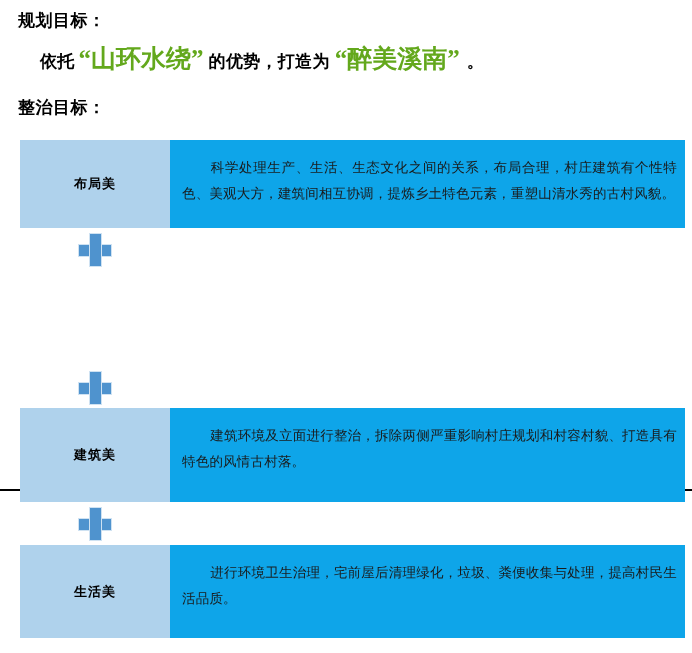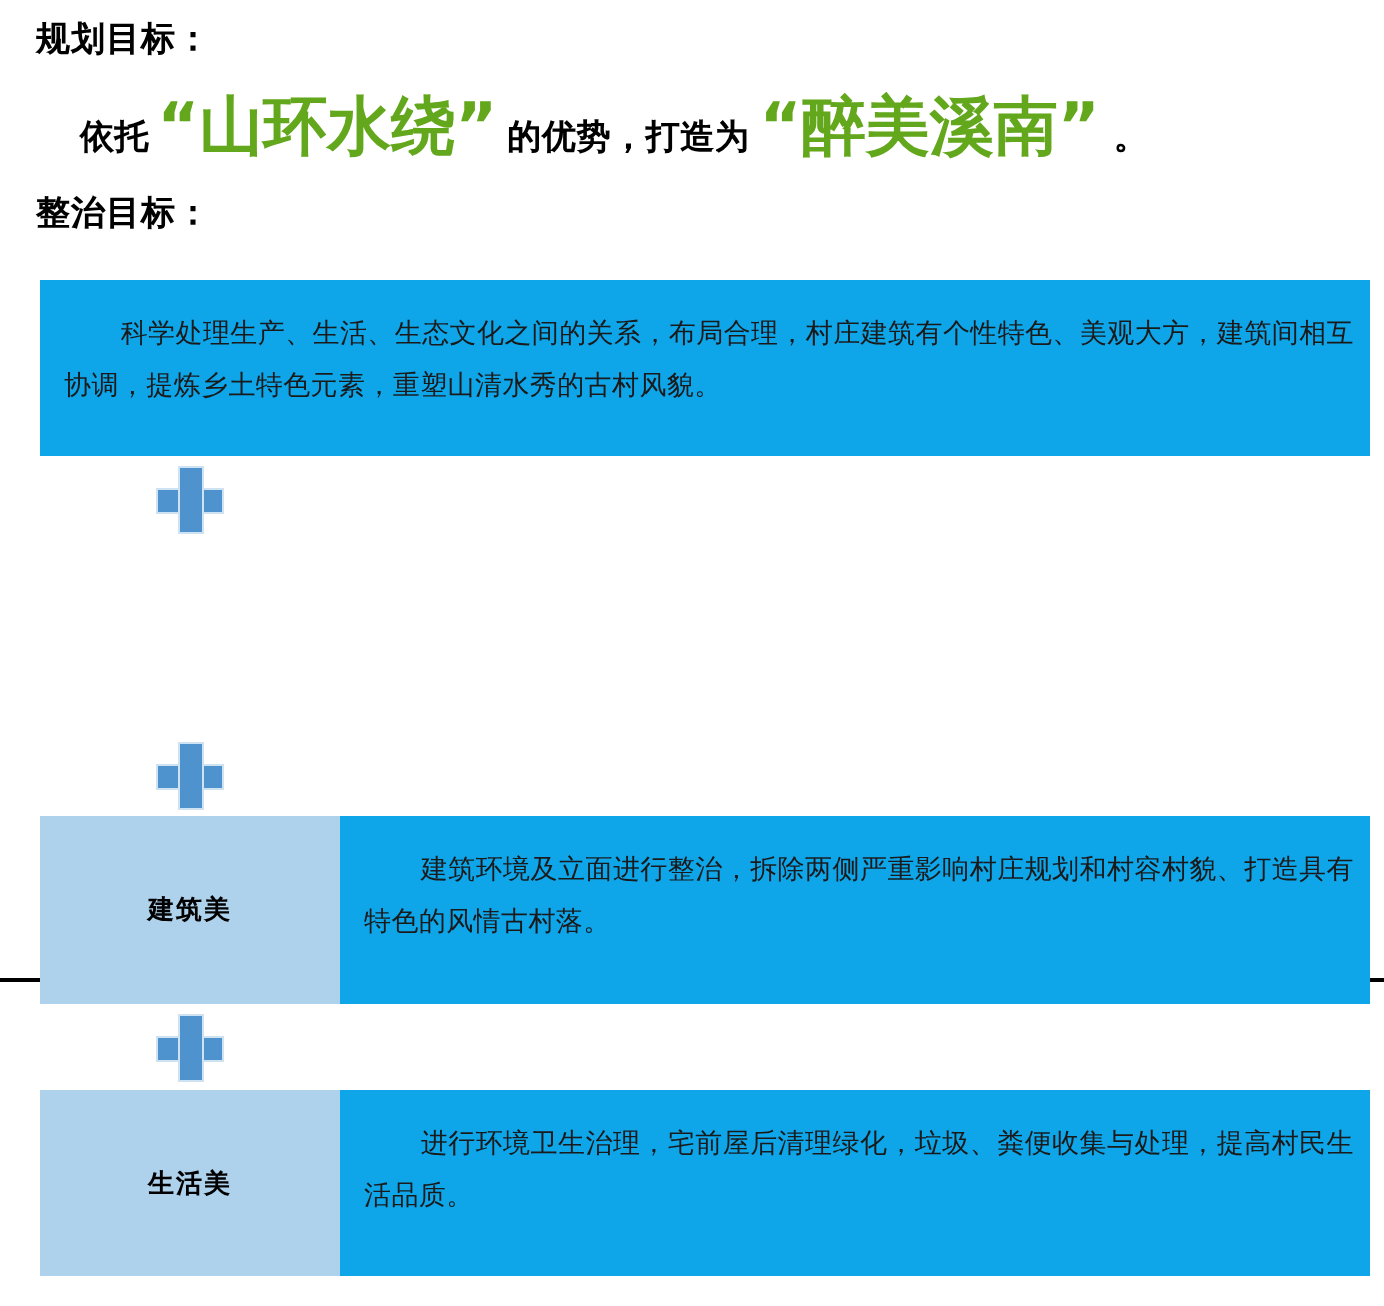--- a/index.html
+++ b/index.html
@@ -42,23 +42,24 @@
     top: 44px;
     font-size: 19px;
     font-weight: bold;
     letter-spacing: 0.3px;
     white-space: nowrap;
     line-height: 1.2;
   }
   .slogan .lead { font-size: 17px; padding-right: 4px; }
   .slogan .accent {
     color: #63a81c;
-    font-size: 32px;
+    font-size: 25px;
     font-weight: bold;
     letter-spacing: 0px;
+    font-family: Liberation Serif, serif;
   }
   .slogan .mid { font-size: 17px; padding: 0 5px; }
   .slogan .tail { font-size: 17px; padding-left: 7px; }
 
   
   .table {
     position: absolute;
     left: 20px;
     top: 140px;
     width: 665px;
@@ -147,20 +148,21 @@
 
   <div class="slogan">
     <span class="lead">依托</span><span class="accent">“山环水绕”</span><span class="mid">的优势，打造为</span><span class="accent">“醉美溪南”</span><span class="tail">。</span>
   </div>
 
   <div class="heading" id="h-remediation">整治目标：</div>
 
   <div class="table">
 
     <div class="row row-1">
+      <div class="cell-label">布局美</div>
       <div class="cell-body"><span class="indent"></span><span>科学处理生产、生活、生态文化之间的关系，布局合理，村庄建筑有个性特色、美观大方，建筑间相互协调，提炼乡土特色元素，重塑山清水秀的古村风貌。</span></div>
     </div>
 
     <div class="connector conn-1">
       <div class="plus-wrap">
         <span class="plus">
           <i class="bar-h"></i>
           <i class="bar-v"></i>
         </span>
       </div>

